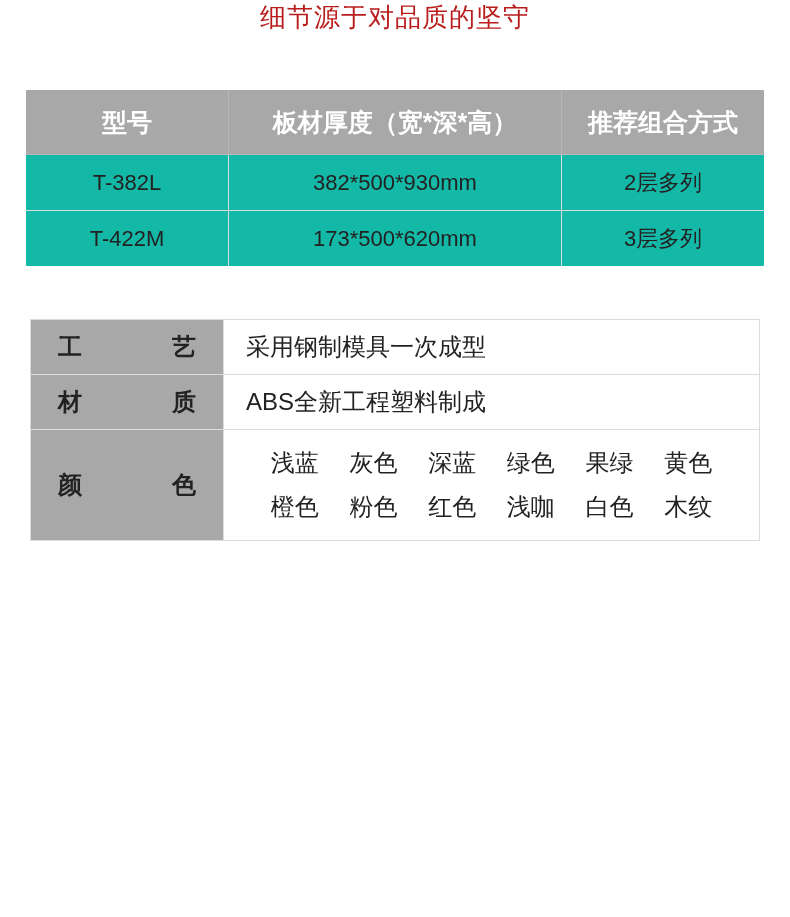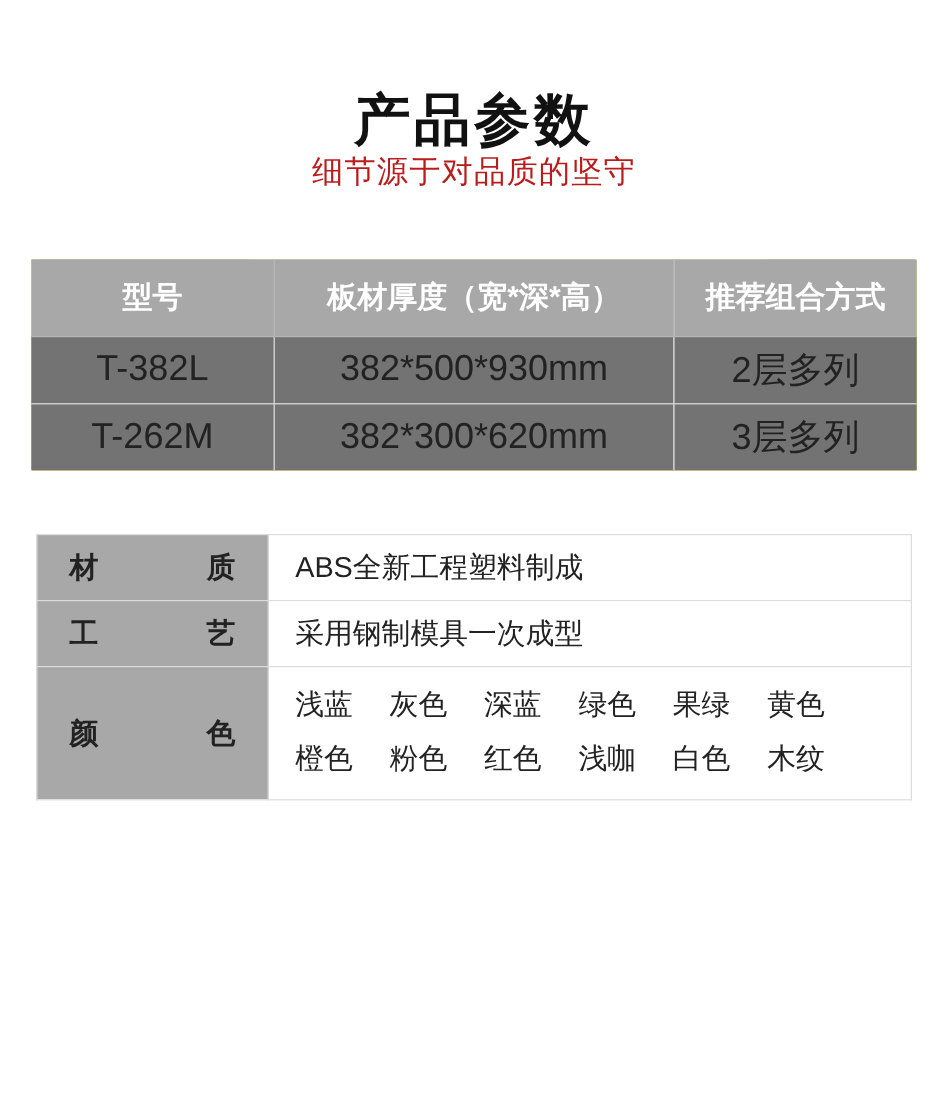--- a/index.html
+++ b/index.html
@@ -55,23 +55,23 @@
   .spec-table thead th {
     background: #a8a8a8;
     color: #ffffff;
     font-size: 25px;
     height: 62px;
     font-weight: bold;
     border-color: #b6b6b6;
   }
   .spec-table tbody td {
     height: 53px;
-    font-size: 30px;
+    font-size: 22px;
     color: #222222;
-    background: #737373;
+    background: #14b8a6;
   }
   .col-model { width: 200px; }
   .col-size  { width: 330px; }
   .col-combo { width: 200px; }
 
   
   .detail-table {
     margin: 50px auto 0 auto;
     width: 730px;
     border-collapse: collapse;
@@ -108,65 +108,65 @@
   .row-h3 td { height: 108px; }
   .vline {
     display: block;
     line-height: 1.85;
     white-space: pre;
   }
   .color-line {
     display: block;
     line-height: 1.85;
     white-space: pre;
+    text-align: center;
   }
 </style>
 </head>
 <body>
 
 <div class="page">
 
-  <div class="title">产品参数</div>
   <div class="subtitle">细节源于对品质的坚守</div>
 
   <table class="spec-table">
     <thead>
       <tr>
         <th class="col-model">型号</th>
         <th class="col-size">板材厚度（宽*深*高）</th>
         <th class="col-combo">推荐组合方式</th>
       </tr>
     </thead>
     <tbody>
       <tr>
         <td>T-382L</td>
         <td>382*500*930mm</td>
         <td>2层多列</td>
       </tr>
       <tr>
-        <td>T-262M</td>
-        <td>382*300*620mm</td>
+        <td>T-422M</td>
+        <td>173*500*620mm</td>
         <td>3层多列</td>
       </tr>
     </tbody>
   </table>
 
   <table class="detail-table">
     <tbody>
       <tr class="row-h1">
         <td class="detail-label">
+          <span class="lbl-inner">工艺</span>
+        </td>
+        <td class="detail-value">采用钢制模具一次成型</td>
+      </tr>
+      <tr class="row-h1">
+        <td class="detail-label">
           <span class="lbl-inner">材质</span>
         </td>
         <td class="detail-value">ABS全新工程塑料制成</td>
-      </tr>
-      <tr class="row-h1">
-        <td class="detail-label">
-          <span class="lbl-inner">工艺</span>
-        </td>
-        <td class="detail-value">采用钢制模具一次成型</td>
       </tr>
       <tr class="row-h3">
         <td class="detail-label">
           <span class="lbl-inner">颜色</span>
         </td>
         <td class="detail-value">
           <span class="color-line">浅蓝　 灰色　 深蓝　 绿色　 果绿　 黄色</span>
           <span class="color-line">橙色　 粉色　 红色　 浅咖　 白色　 木纹</span>
         </td>
       </tr>

